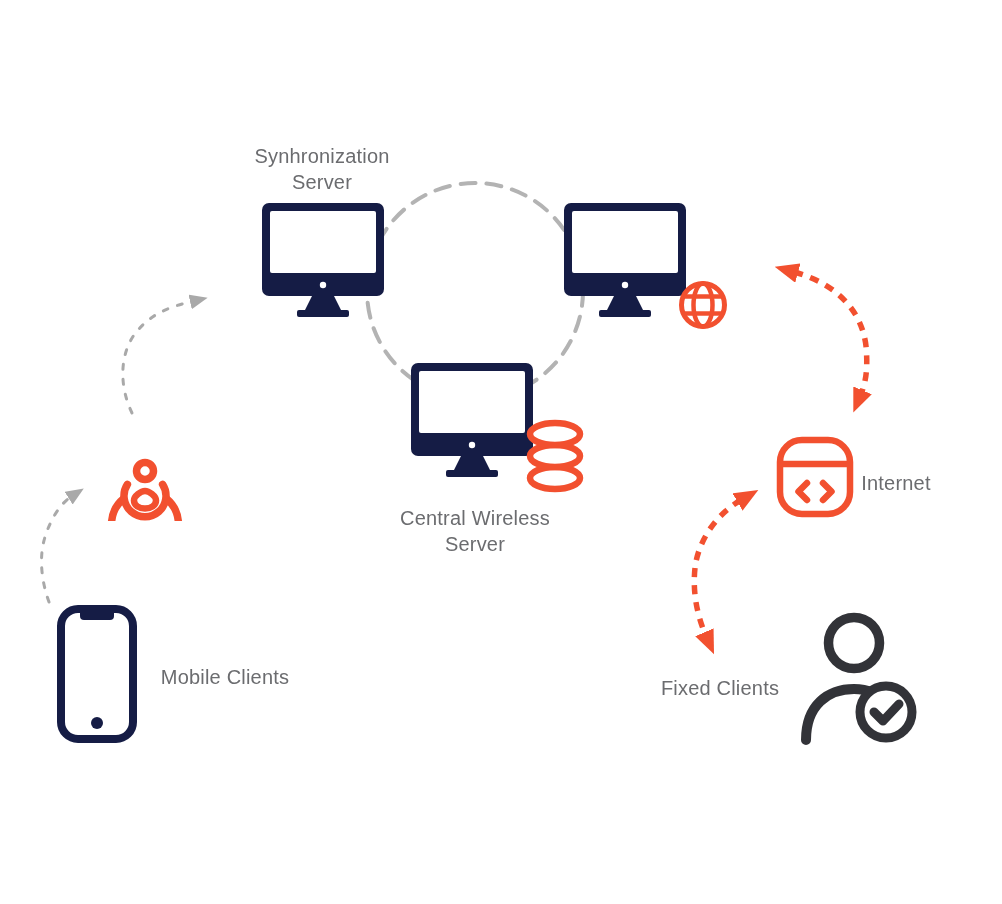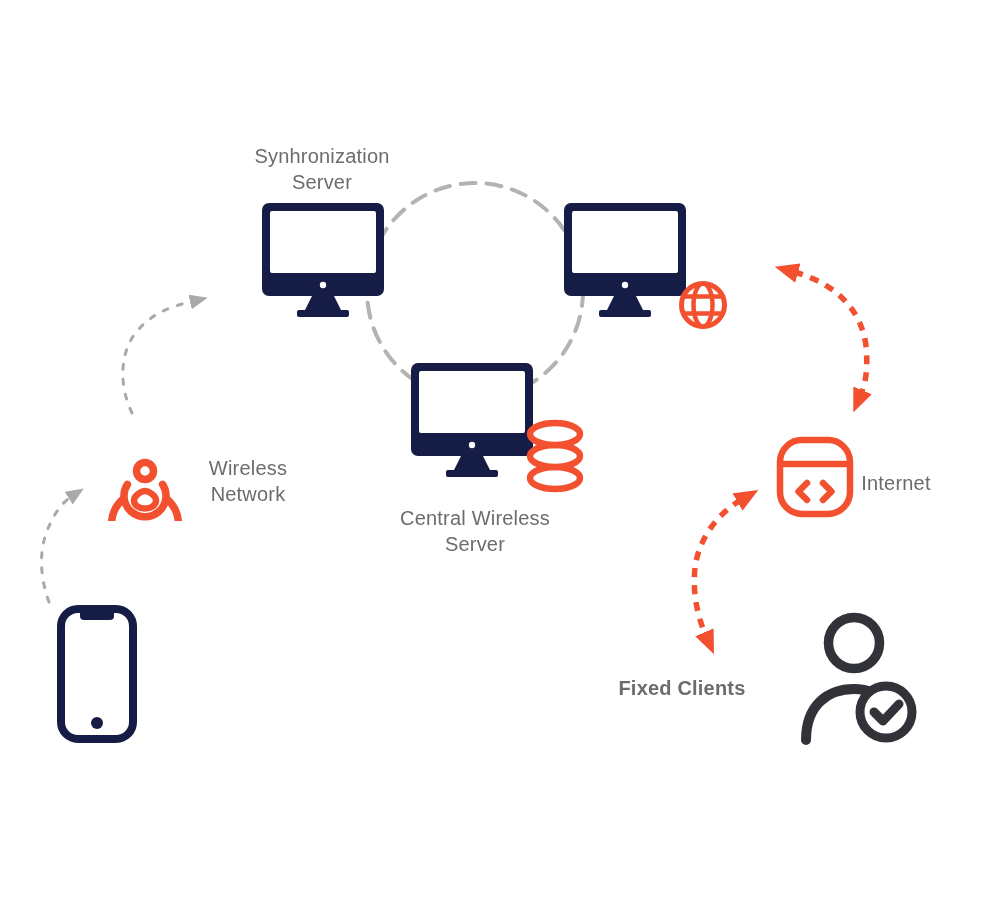--- a/index.html
+++ b/index.html
@@ -114,44 +114,43 @@
 Server</div>
 
   <div class="node" style="left:102px; top:431px;">
     <svg width="86" height="90" viewBox="0 0 86 90">
       <path d="M21.5,67.7 A33.5,33.5 0 1 0 64.5,67.7" fill="none" stroke="#f2502f" stroke-width="7.5" stroke-linecap="round"></path>
       <path d="M25.4,53.4 A21,21 0 1 0 60.6,53.4" fill="none" stroke="#f2502f" stroke-width="7.5" stroke-linecap="round"></path>
       <circle cx="43" cy="40" r="8.5" fill="none" stroke="#f2502f" stroke-width="7.5"></circle>
       <path d="M43,60 C47,60 54,65 54,69.5 C54,74.5 49,77.5 43,77.5 C37,77.5 32,74.5 32,69.5 C32,65 39,60 43,60 Z" fill="#ffffff" stroke="#f2502f" stroke-width="6.5" stroke-linejoin="round"></path>
     </svg>
   </div>
-  <div class="label" style="left:198px; top:455px; width:100px;">Wireless
-Network</div>
 
   <div class="node" style="left:56px; top:604px;">
     <svg width="82" height="140" viewBox="0 0 82 140">
       <rect x="5" y="5" width="72" height="130" rx="17" fill="#ffffff" stroke="#151c45" stroke-width="8"></rect>
       <path d="M24,6 h34 v6 a4,4 0 0 1 -4,4 h-26 a4,4 0 0 1 -4,-4 z" fill="#151c45"></path>
       <circle cx="41" cy="119" r="6" fill="#151c45"></circle>
     </svg>
   </div>
+  <div class="label" style="left:150px; top:664px; width:150px;">Mobile Clients</div>
 
   <div class="node" style="left:775px; top:435px;">
     <svg width="80" height="84" viewBox="0 0 80 84">
       <rect x="5" y="5" width="70" height="74" rx="22" fill="none" stroke="#f2502f" stroke-width="6.5"></rect>
       <line x1="5" y1="29" x2="75" y2="29" stroke="#f2502f" stroke-width="6.5"></line>
       <path d="M32,48 l-8.5,8.5 l8.5,8.5" fill="none" stroke="#f2502f" stroke-width="6.5" stroke-linecap="round" stroke-linejoin="round"></path>
       <path d="M48,48 l8.5,8.5 l-8.5,8.5" fill="none" stroke="#f2502f" stroke-width="6.5" stroke-linecap="round" stroke-linejoin="round"></path>
     </svg>
   </div>
   <div class="label" style="left:846px; top:470px; width:100px;">Internet</div>
 
   <div class="node" style="left:796px; top:608px;">
     <svg width="124" height="140" viewBox="0 0 124 140">
       <circle cx="58" cy="35" r="25.5" fill="none" stroke="#323338" stroke-width="9.5"></circle>
       <path d="M10,132 C10,97 32,81 58,81 C71,81 83,86 91,95" fill="none" stroke="#323338" stroke-width="10" stroke-linecap="round"></path>
       <circle cx="90" cy="104" r="26" fill="#ffffff" stroke="#323338" stroke-width="9"></circle>
       <path d="M78,104 L87,113 L103,96" fill="none" stroke="#323338" stroke-width="9" stroke-linecap="round" stroke-linejoin="round"></path>
     </svg>
   </div>
-  <div class="label" style="left:617px; top:675px; width:130px;font-weight:bold;">Fixed Clients</div>
+  <div class="label" style="left:655px; top:675px; width:130px;">Fixed Clients</div>
 
 </div>
 
 </body></html>

